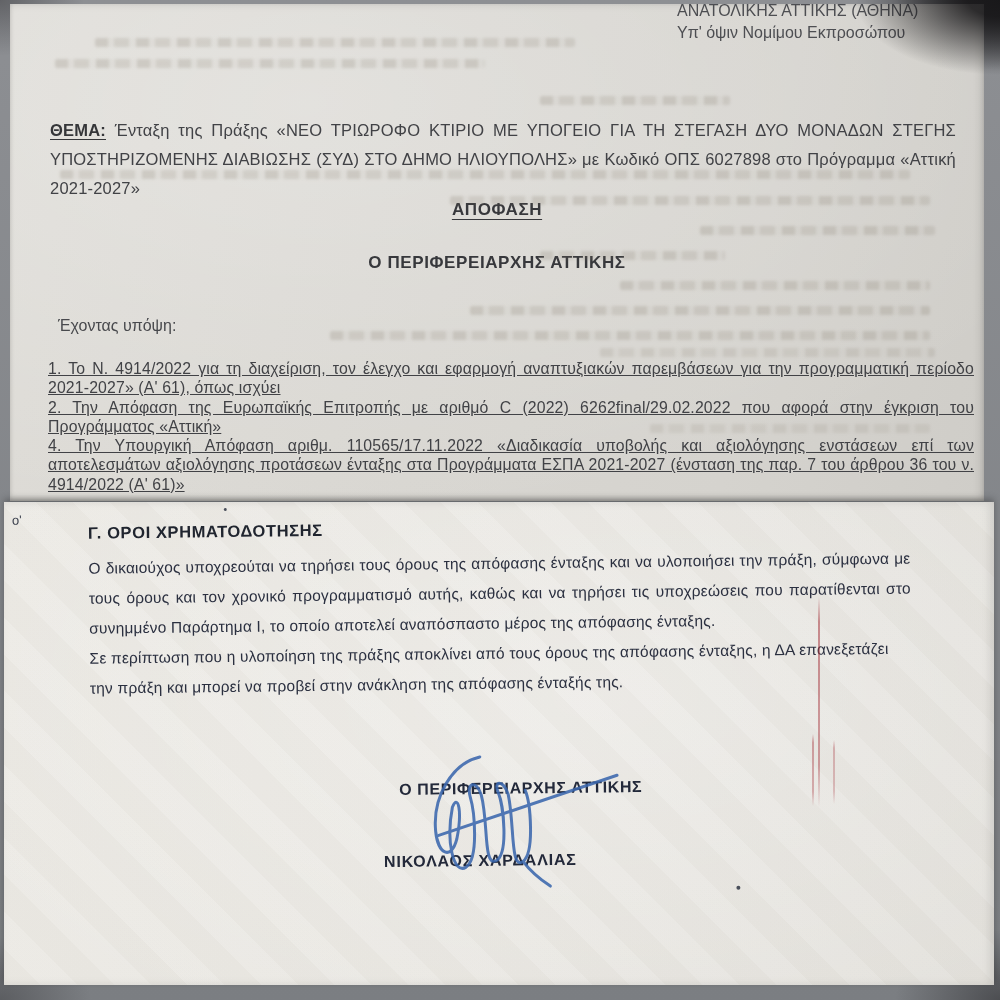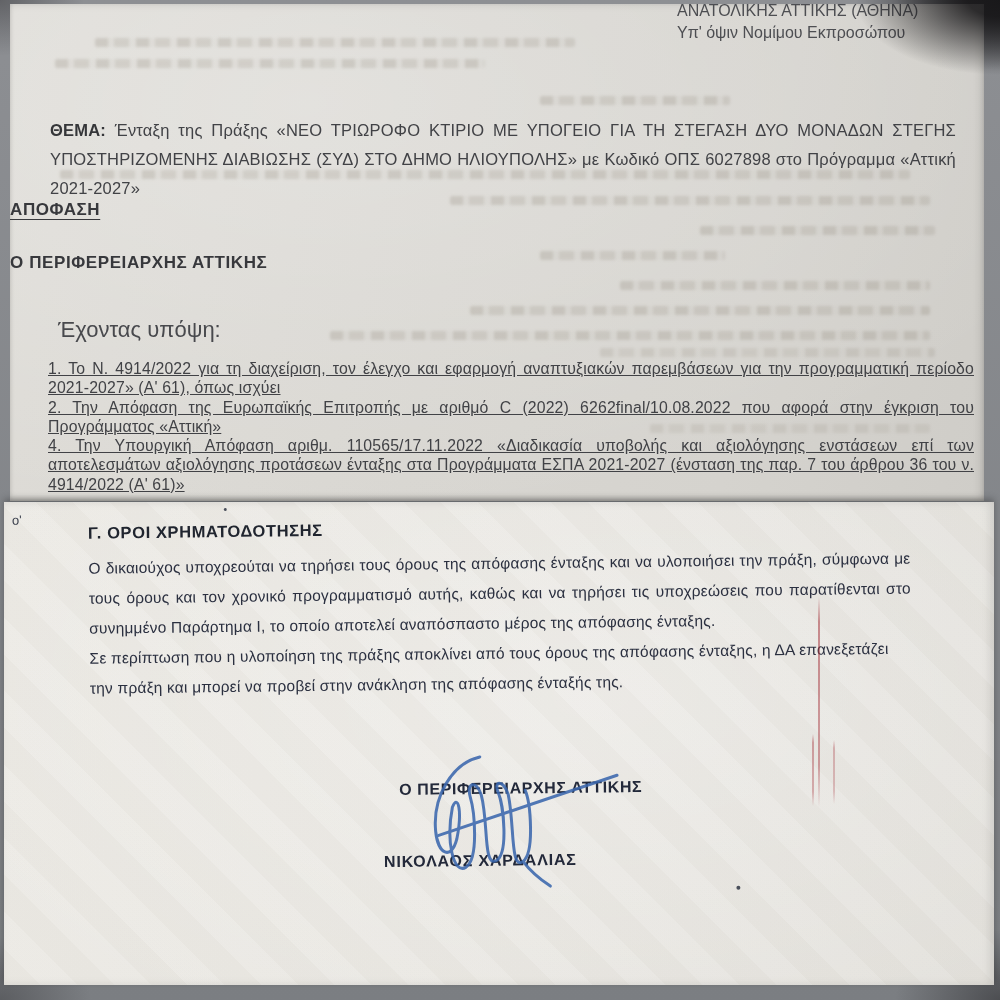--- a/index.html
+++ b/index.html
@@ -17,25 +17,25 @@
     background:
       radial-gradient(1200px 600px at 30% 20%, rgba(255,255,255,.25), rgba(255,255,255,0) 70%),
       linear-gradient(100deg,#dedcd7 0%, #d8d6d1 45%, #d5d3ce 75%, #cfcdc8 100%);
     box-shadow: inset 0 -2px 4px rgba(0,0,0,.15), inset -3px 0 8px rgba(0,0,0,.12);}
   .dark-corner{position:absolute;right:0;top:0;width:150px;height:78px;z-index:6;pointer-events:none;
     background:radial-gradient(ellipse at 100% 0%, rgba(22,21,23,.88) 15%, rgba(22,21,23,0) 68%);}
   .ink-top{color:#45464a;}
   .recipient{position:absolute;left:667px;top:-4px;width:300px;font-size:16px;line-height:21.5px;color:#4d4e52;}
   .subject{position:absolute;left:40px;top:112px;width:906px;font-size:16.5px;line-height:29px;
     text-align:justify;color:#414246;letter-spacing:.2px;}
-  .subj-label{font-weight:bold;text-underline-offset:3px;color:#353639;}
-  .h-center{position:absolute;left:0;width:100%;text-align:left;font-size:17px;color:#37383c;letter-spacing:.6px;}
+  .subj-label{font-weight:bold;text-decoration:underline;text-underline-offset:3px;color:#353639;}
+  .h-center{position:absolute;left:0;width:100%;text-align:center;font-size:17px;color:#37383c;letter-spacing:.6px;}
   .decision{top:196px;font-weight:600;text-decoration:underline;text-underline-offset:4px;}
   .issuer{top:249px;font-weight:bold;}
-  .preamble{position:absolute;left:48px;top:313px;font-size:22px;color:#48494d;}
+  .preamble{position:absolute;left:48px;top:313px;font-size:16px;color:#48494d;}
   .items{position:absolute;left:38px;top:355px;width:926px;font-size:15.8px;line-height:19.3px;
     text-align:justify;color:#414246;letter-spacing:.15px;text-decoration:underline;}
   .items .item{margin:0;}
   
   .ghost{position:absolute;height:9px;border-radius:2px;opacity:.55;filter:blur(1.4px);z-index:2;
     background-image:repeating-linear-gradient(90deg, rgba(122,112,96,.38) 0 13px, rgba(122,112,96,.08) 13px 19px, rgba(122,112,96,.3) 19px 34px, rgba(122,112,96,.05) 34px 41px);}
   
   .scan-bottom{position:absolute;left:4px;top:502px;width:990px;height:483px;z-index:3;overflow:hidden;
     background:
       repeating-linear-gradient(45deg, rgba(160,150,130,.04) 0 26px, rgba(255,255,255,.03) 26px 52px),
@@ -84,21 +84,21 @@
 
     <div class="subject"><span class="subj-label">ΘΕΜΑ:</span><span> Ένταξη της Πράξης «ΝΕΟ ΤΡΙΩΡΟΦΟ ΚΤΙΡΙΟ ΜΕ ΥΠΟΓΕΙΟ ΓΙΑ ΤΗ ΣΤΕΓΑΣΗ ΔΥΟ ΜΟΝΑΔΩΝ ΣΤΕΓΗΣ ΥΠΟΣΤΗΡΙΖΟΜΕΝΗΣ ΔΙΑΒΙΩΣΗΣ (ΣΥΔ) ΣΤΟ ΔΗΜΟ ΗΛΙΟΥΠΟΛΗΣ» με Κωδικό ΟΠΣ 6027898 στο Πρόγραμμα «Αττική 2021-2027»</span></div>
 
     <div class="h-center decision">ΑΠΟΦΑΣΗ</div>
     <div class="h-center issuer">Ο ΠΕΡΙΦΕΡΕΙΑΡΧΗΣ ΑΤΤΙΚΗΣ</div>
 
     <div class="preamble">Έχοντας υπόψη:</div>
 
     <div class="items">
       <p class="item">1. Το Ν. 4914/2022 για τη διαχείριση, τον έλεγχο και εφαρμογή αναπτυξιακών παρεμβάσεων για την προγραμματική περίοδο 2021-2027» (Α' 61), όπως ισχύει</p>
-      <p class="item">2. Την Απόφαση της Ευρωπαϊκής Επιτροπής με αριθμό C (2022) 6262final/10.08.2022 που αφορά στην έγκριση του Προγράμματος «Αττική»</p>
+      <p class="item">2. Την Απόφαση της Ευρωπαϊκής Επιτροπής με αριθμό C (2022) 6262final/29.02.2022 που αφορά στην έγκριση του Προγράμματος «Αττική»</p>
       <p class="item">4. Την Υπουργική Απόφαση αριθμ. 110565/17.11.2022 «Διαδικασία υποβολής και αξιολόγησης ενστάσεων επί των αποτελεσμάτων αξιολόγησης προτάσεων ένταξης στα Προγράμματα ΕΣΠΑ 2021-2027 (ένσταση της παρ. 7 του άρθρου 36 του ν. 4914/2022 (Α' 61)»</p>
     </div>
   </div>
 
   <div class="scan-bottom">
     <div class="tilt">
       <div class="mark-o">ο'</div>
       <div class="speck" style="left:220px;top:8px;width:3px;height:3px;"></div>
 
       <div class="sec-heading">Γ. ΟΡΟΙ ΧΡΗΜΑΤΟΔΟΤΗΣΗΣ</div>

